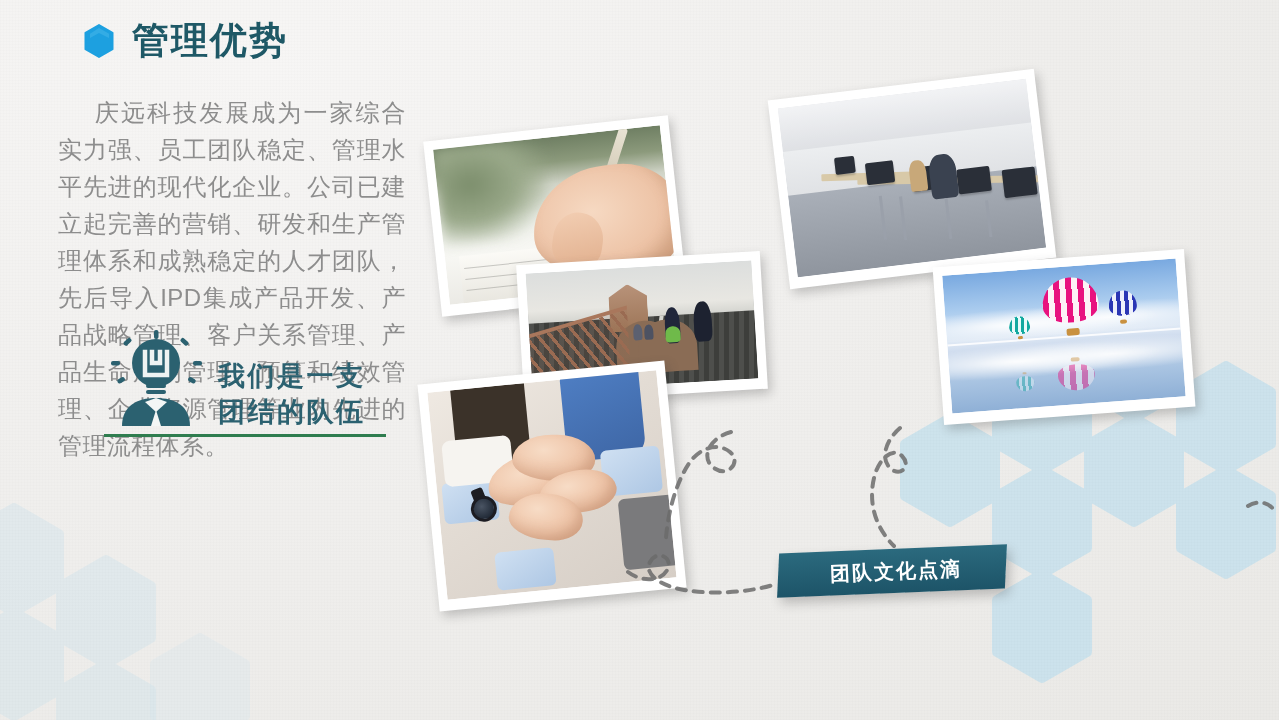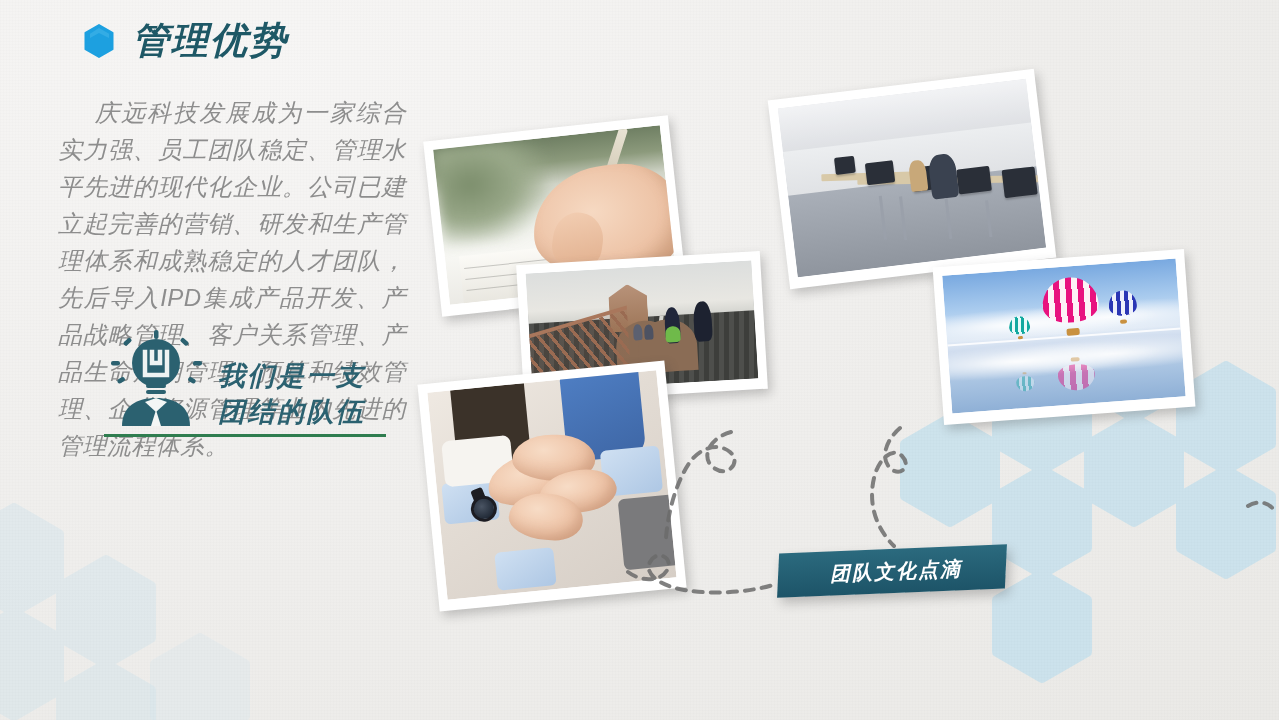--- a/index.html
+++ b/index.html
@@ -18,21 +18,20 @@
 
   
   .slide {
     position: absolute;
     inset: 0;
     width: 1279px;
     height: 720px;
     background:
       radial-gradient(ellipse at 20% 10%, #f7f6f5 0%, #efeeec 55%, #eae9e6 100%);
     overflow: hidden;
-    font-style: italic;
   }
 
   
   .texture {
     position: absolute;
     inset: 0;
     pointer-events: none;
     opacity: .55;
     background-image:
       repeating-linear-gradient(0deg, rgba(0,0,0,.018) 0px, rgba(0,0,0,.018) 1px, rgba(255,255,255,0) 1px, rgba(255,255,255,0) 3px),

